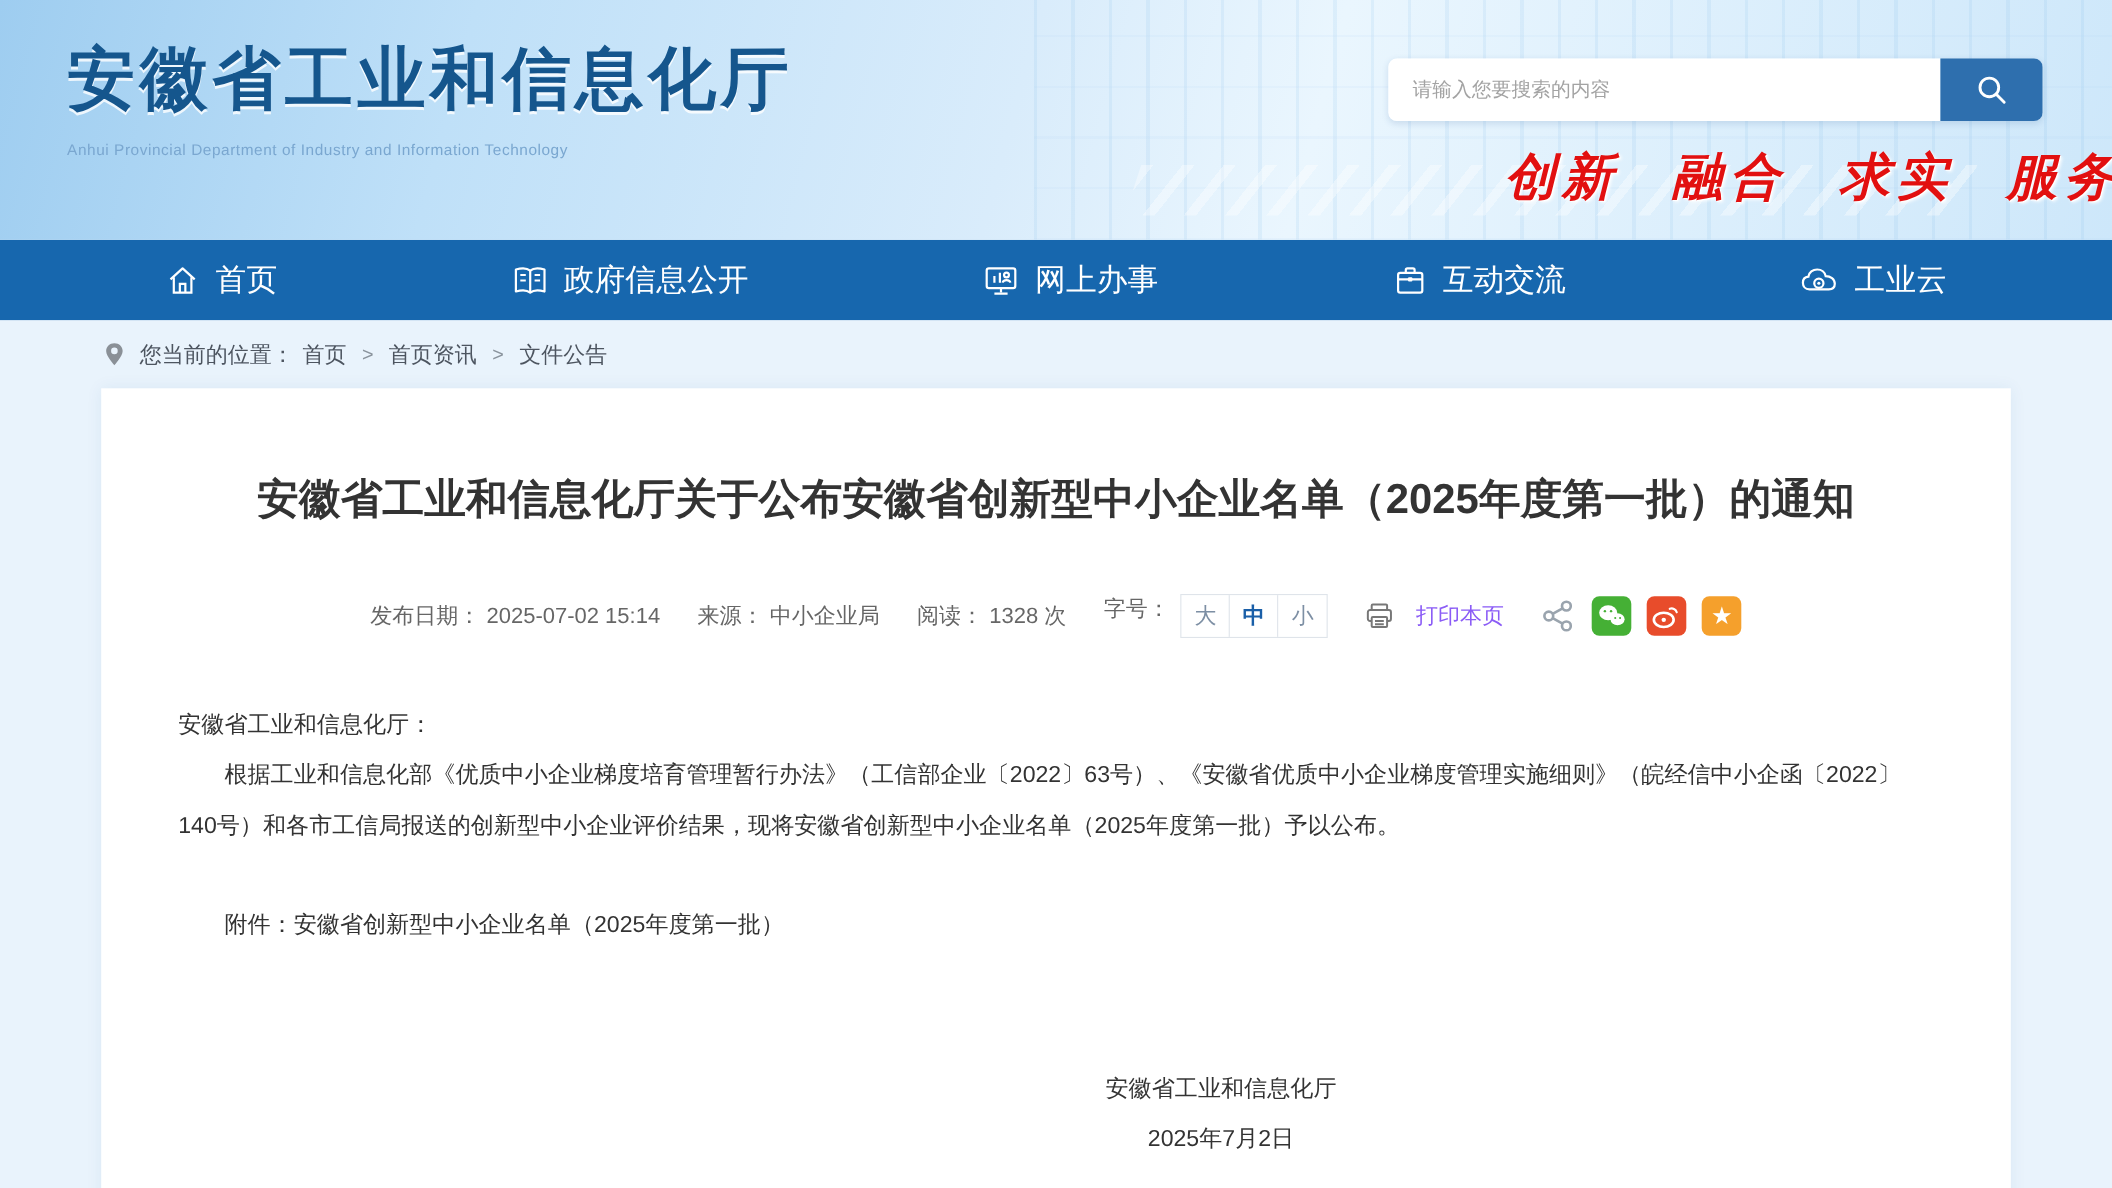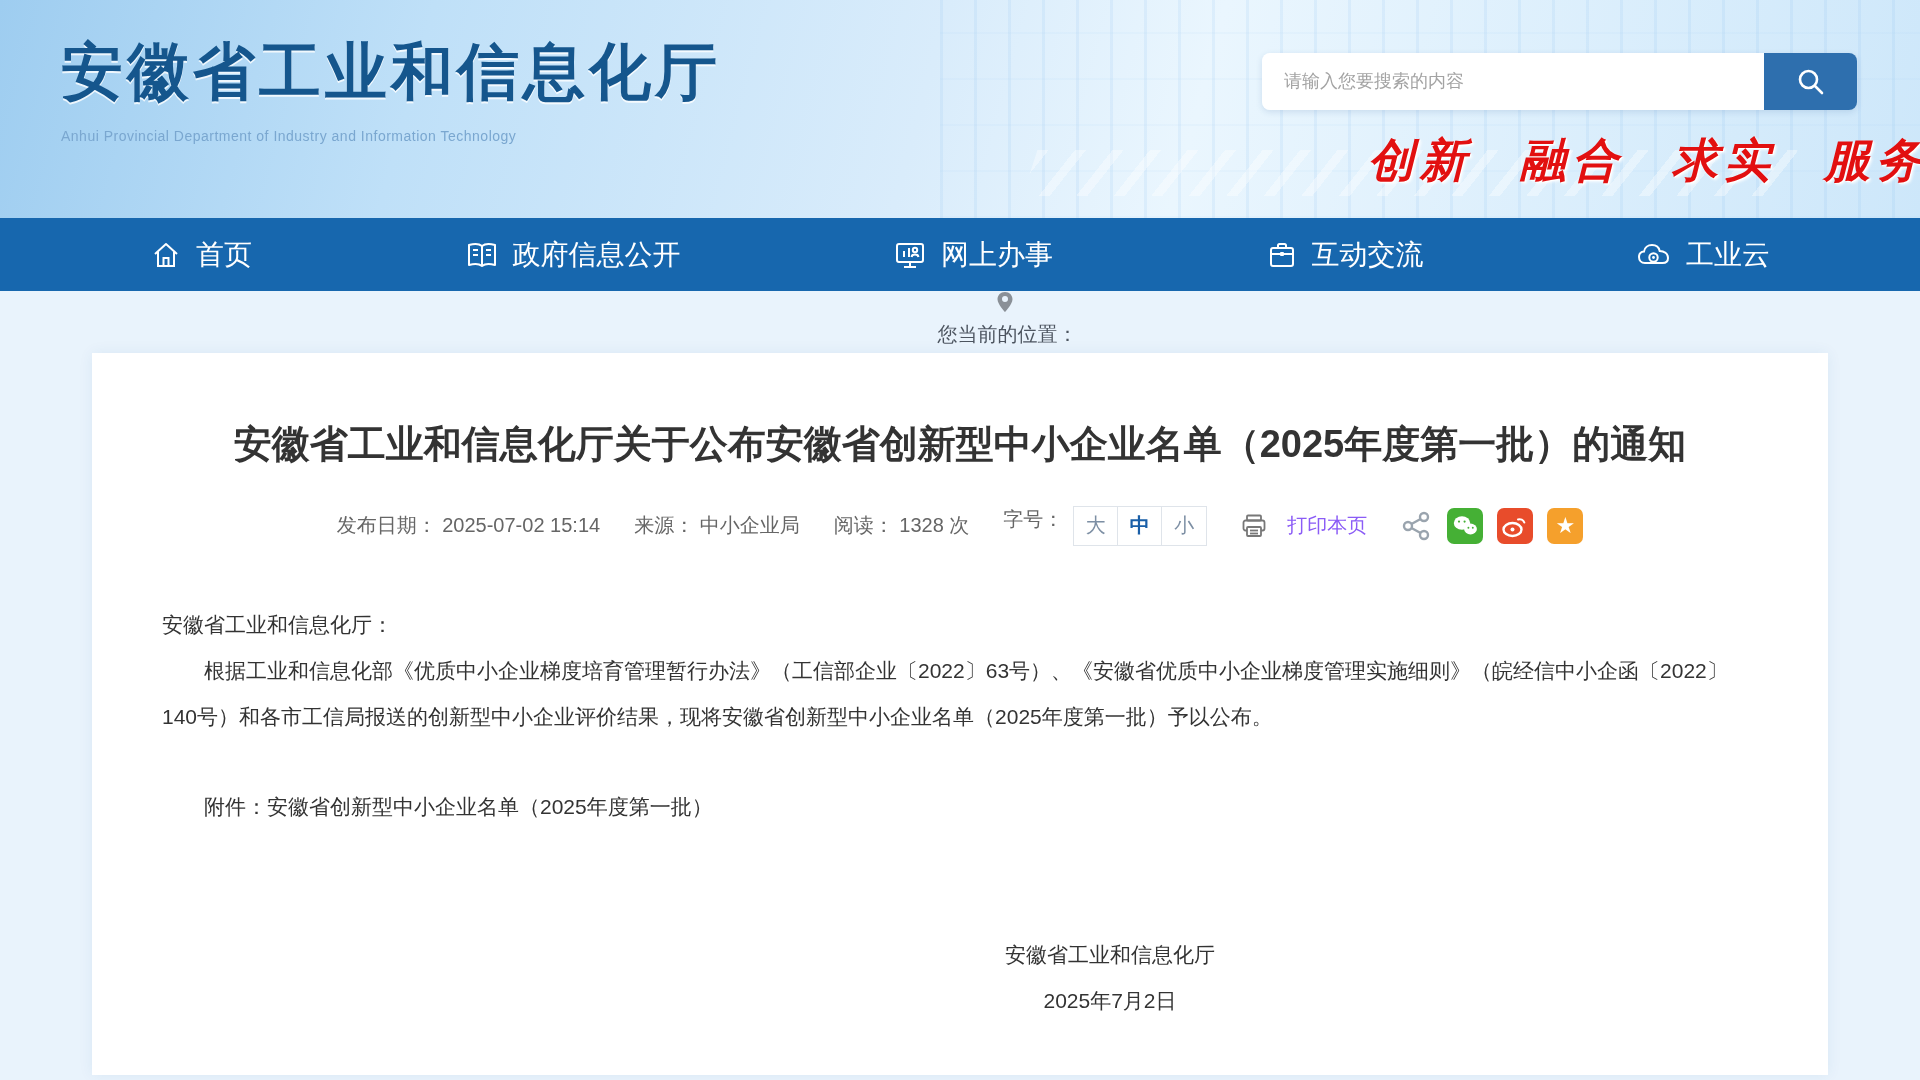--- a/index.html
+++ b/index.html
@@ -61,37 +61,37 @@
   }
   .nav-item{
     display:flex; align-items:center; gap:14px; color:#ffffff;
     font-size:28px; text-decoration:none; cursor:pointer; white-space:nowrap;
   }
   .nav-item svg{ display:block; }
 
   
   .breadcrumb{
     width:1920px; height:62px; display:flex; align-items:center;
-    padding-left:95px; font-size:20px; color:#4d5560; gap:8px;flex-direction:column;
+    padding-left:95px; font-size:20px; color:#4d5560; gap:8px;
   }
   .breadcrumb .crumb-link{ color:#4d5560; cursor:pointer; }
   .breadcrumb .sep{ color:#8a939d; margin:0 6px; font-size:18px; }
 
   
   .card{
     position:relative; width:1736px; margin:0 auto 0 92px; min-height:700px;
     background:#ffffff; box-shadow:0 0 14px rgba(20,80,140,.07);
     padding:56px 70px 60px 70px;
   }
   .article-title{
     font-size:38px; font-weight:bold; color:#333333; text-align:center;
-    line-height:1.55; max-width:1560px; margin:6px auto;
+    line-height:1.55; max-width:1560px; margin:16px auto;
   }
   .meta-row{
-    margin-top:32px; display:flex; align-items:center; justify-content:center;
+    margin-top:56px; display:flex; align-items:center; justify-content:center;
     gap:34px; font-size:20px; color:#666666; flex-wrap:nowrap;
   }
   .meta-pair{ white-space:nowrap; }
   .meta-pair .meta-label{ color:#666; }
   .meta-pair .meta-value{ color:#666; }
   .fontsize-group{ display:inline-flex; align-items:flex-start; white-space:nowrap; }
   .fontsize-cells{
     display:inline-flex; margin-left:10px; border:1px solid #dfe4ea; background:#fff;
   }
   .fs-cell{

